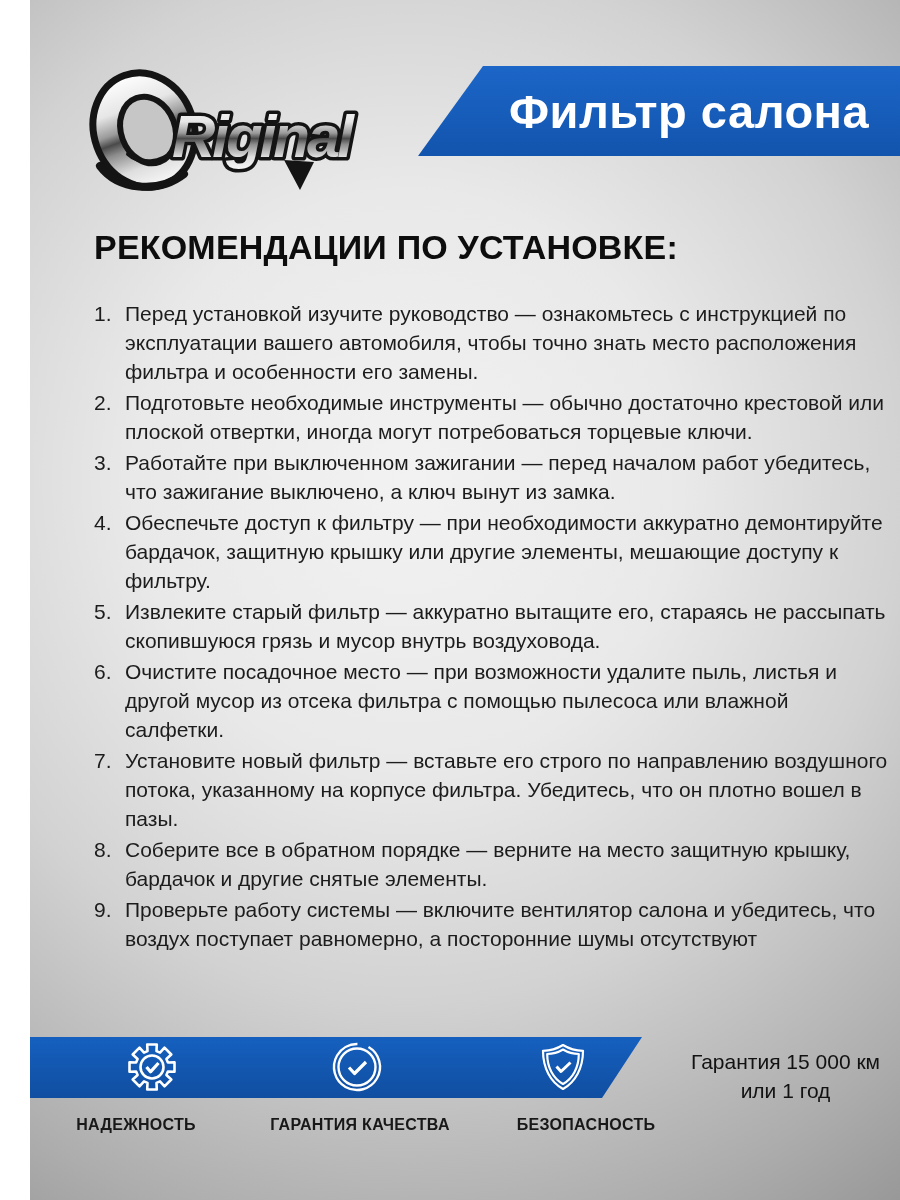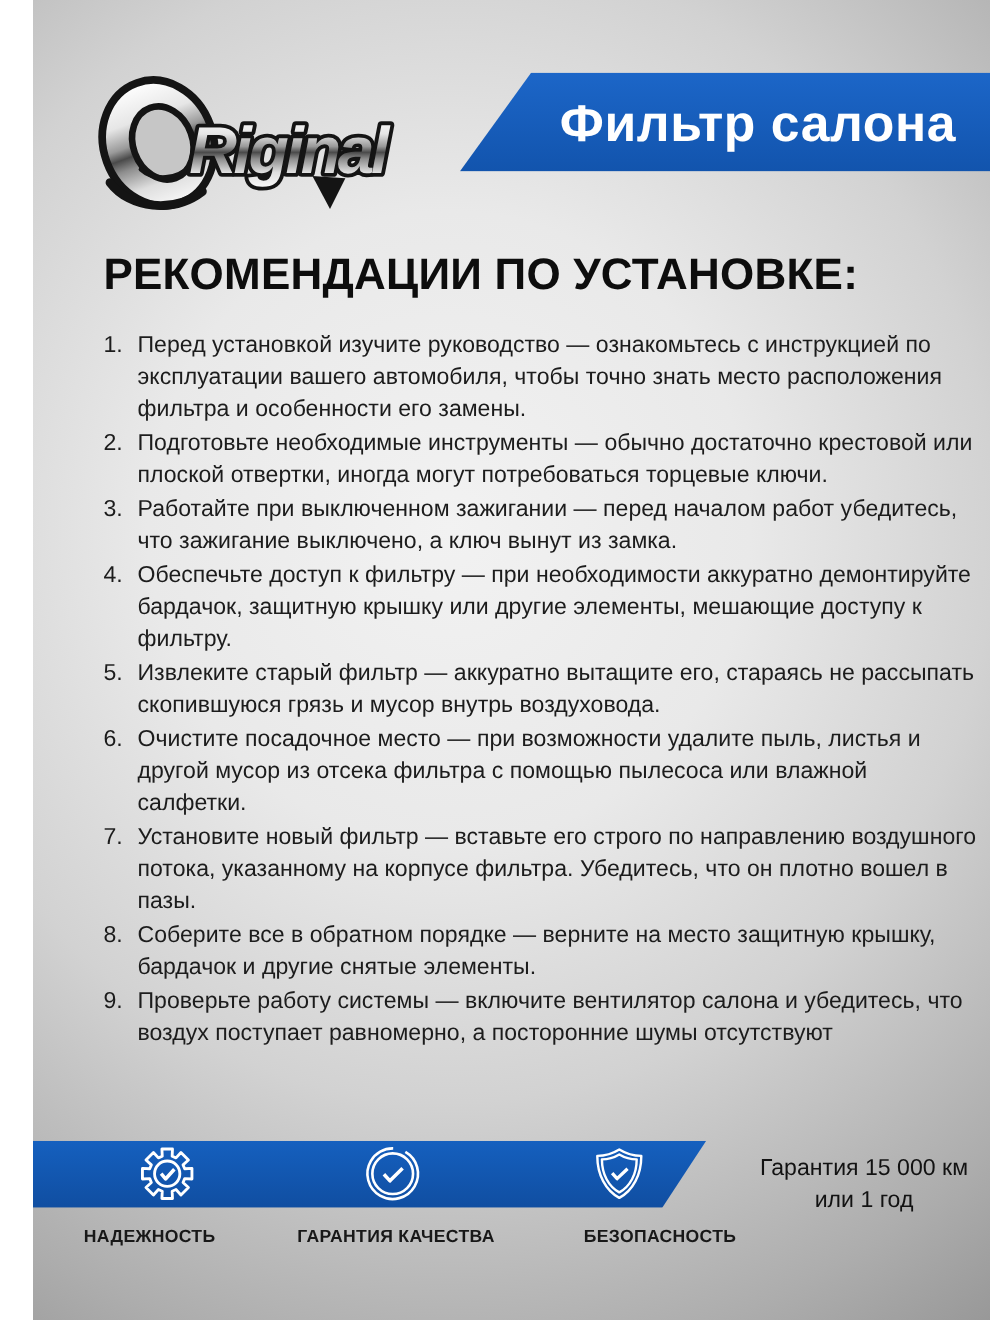--- a/index.html
+++ b/index.html
@@ -21,21 +21,21 @@
     background:linear-gradient(180deg,#1c66c8 0%,#1254ad 100%);
     display:flex;align-items:center;justify-content:center;
   }
   .banner-title{
     color:#ffffff;font-weight:bold;font-size:47px;letter-spacing:0.5px;
     padding-left:30px;white-space:nowrap;
   }
   
   .rec-heading{
     position:absolute;left:64px;top:228px;
-    font-size:40px;font-weight:bold;color:#0d0d0d;letter-spacing:0.2px;
+    font-size:34px;font-weight:bold;color:#0d0d0d;letter-spacing:0.2px;
   }
   .rec-list{
     position:absolute;left:64px;top:299px;width:796px;
     margin:0;padding:0;list-style:none;
     font-size:21px;line-height:29px;color:#1c1c1c;
   }
   .rec-item{display:flex;margin:0 0 2px 0;}
   .rec-num{flex:0 0 31px;}
   .rec-text{flex:1;}
   
@@ -52,21 +52,21 @@
   .icon-gear{left:96px;}
   .icon-circle{left:301px;}
   .icon-shield{left:507px;}
   .badge-label{
     position:absolute;top:1116px;transform:translateX(-50%);
     font-size:16px;font-weight:bold;color:#181818;letter-spacing:0.3px;
     white-space:nowrap;
   }
   .badge-label-1{left:106px;}
   .badge-label-2{left:330px;}
-  .badge-label-3{left:570px;}
+  .badge-label-3{left:556px;}
   .warranty{
     position:absolute;left:628px;top:1047px;width:255px;
     text-align:center;font-size:21px;font-weight:normal;color:#121212;
     line-height:29px;
   }
 </style>
 </head>
 <body>
 
 <div class="page">

